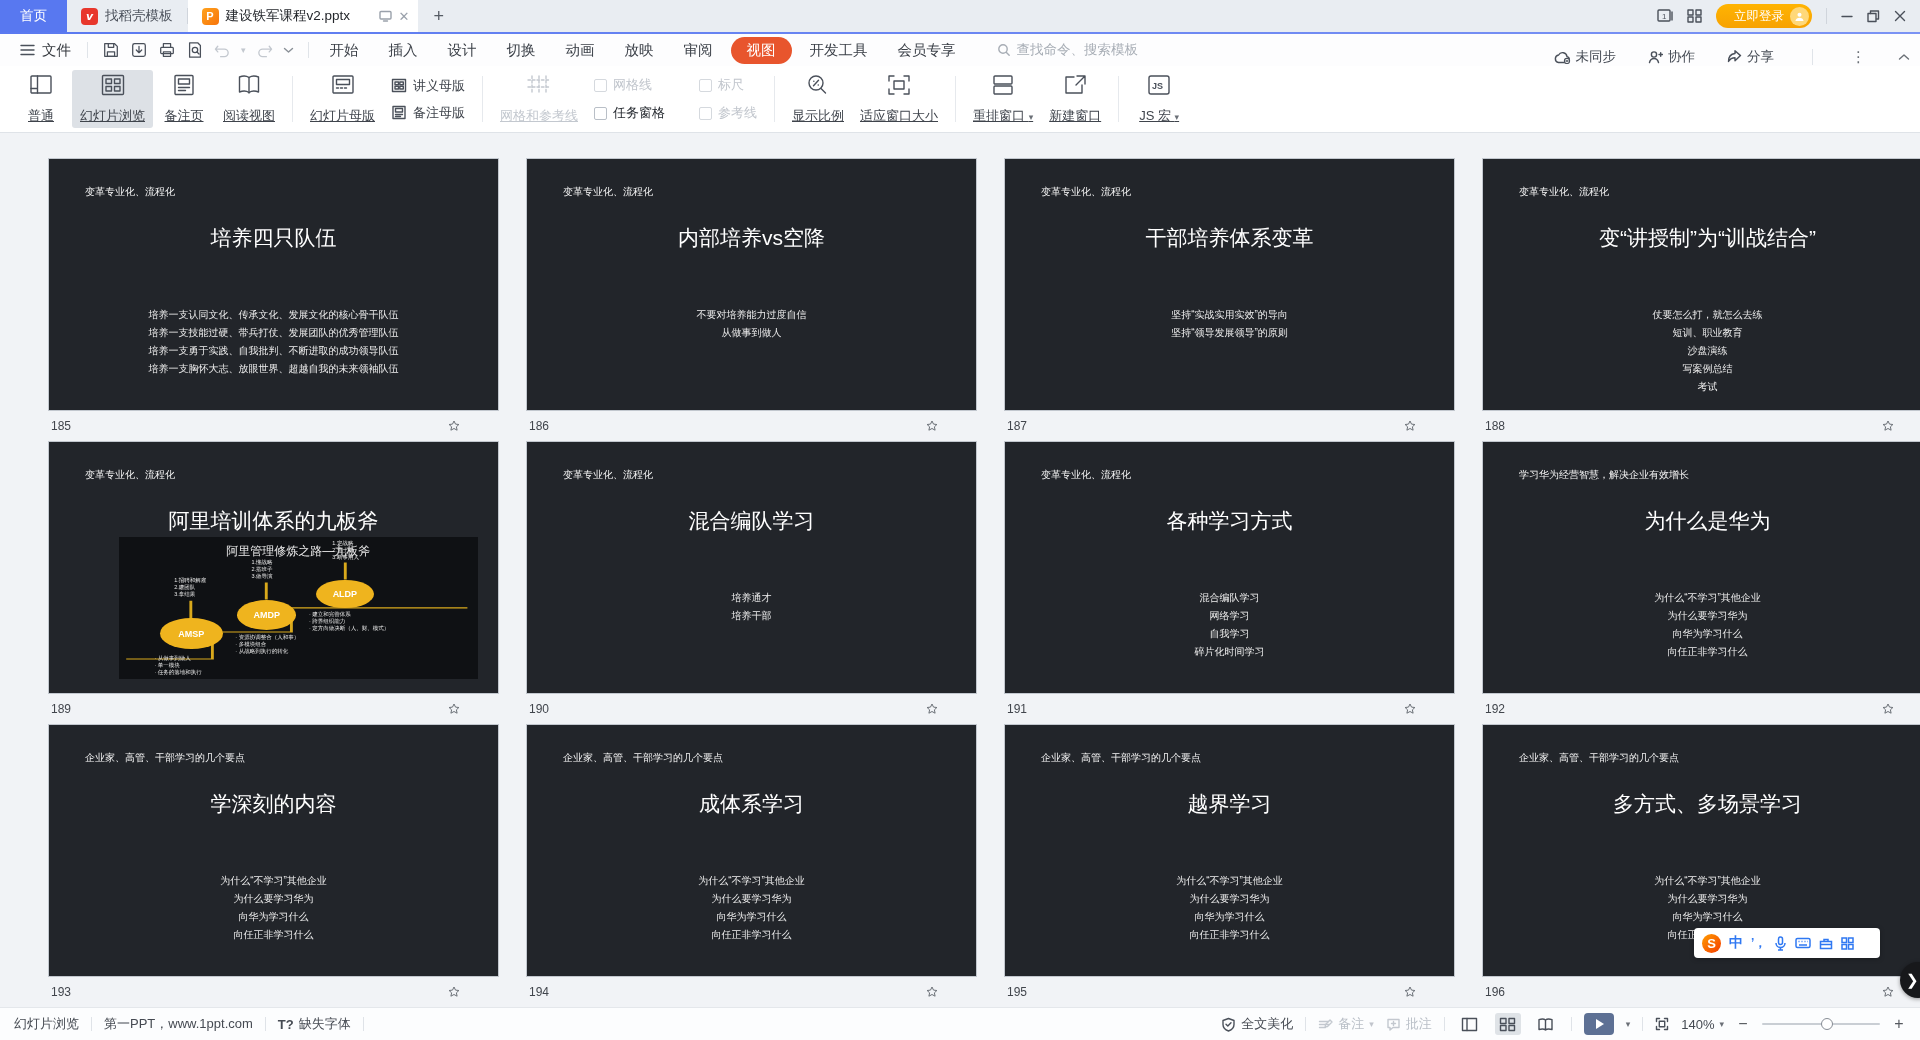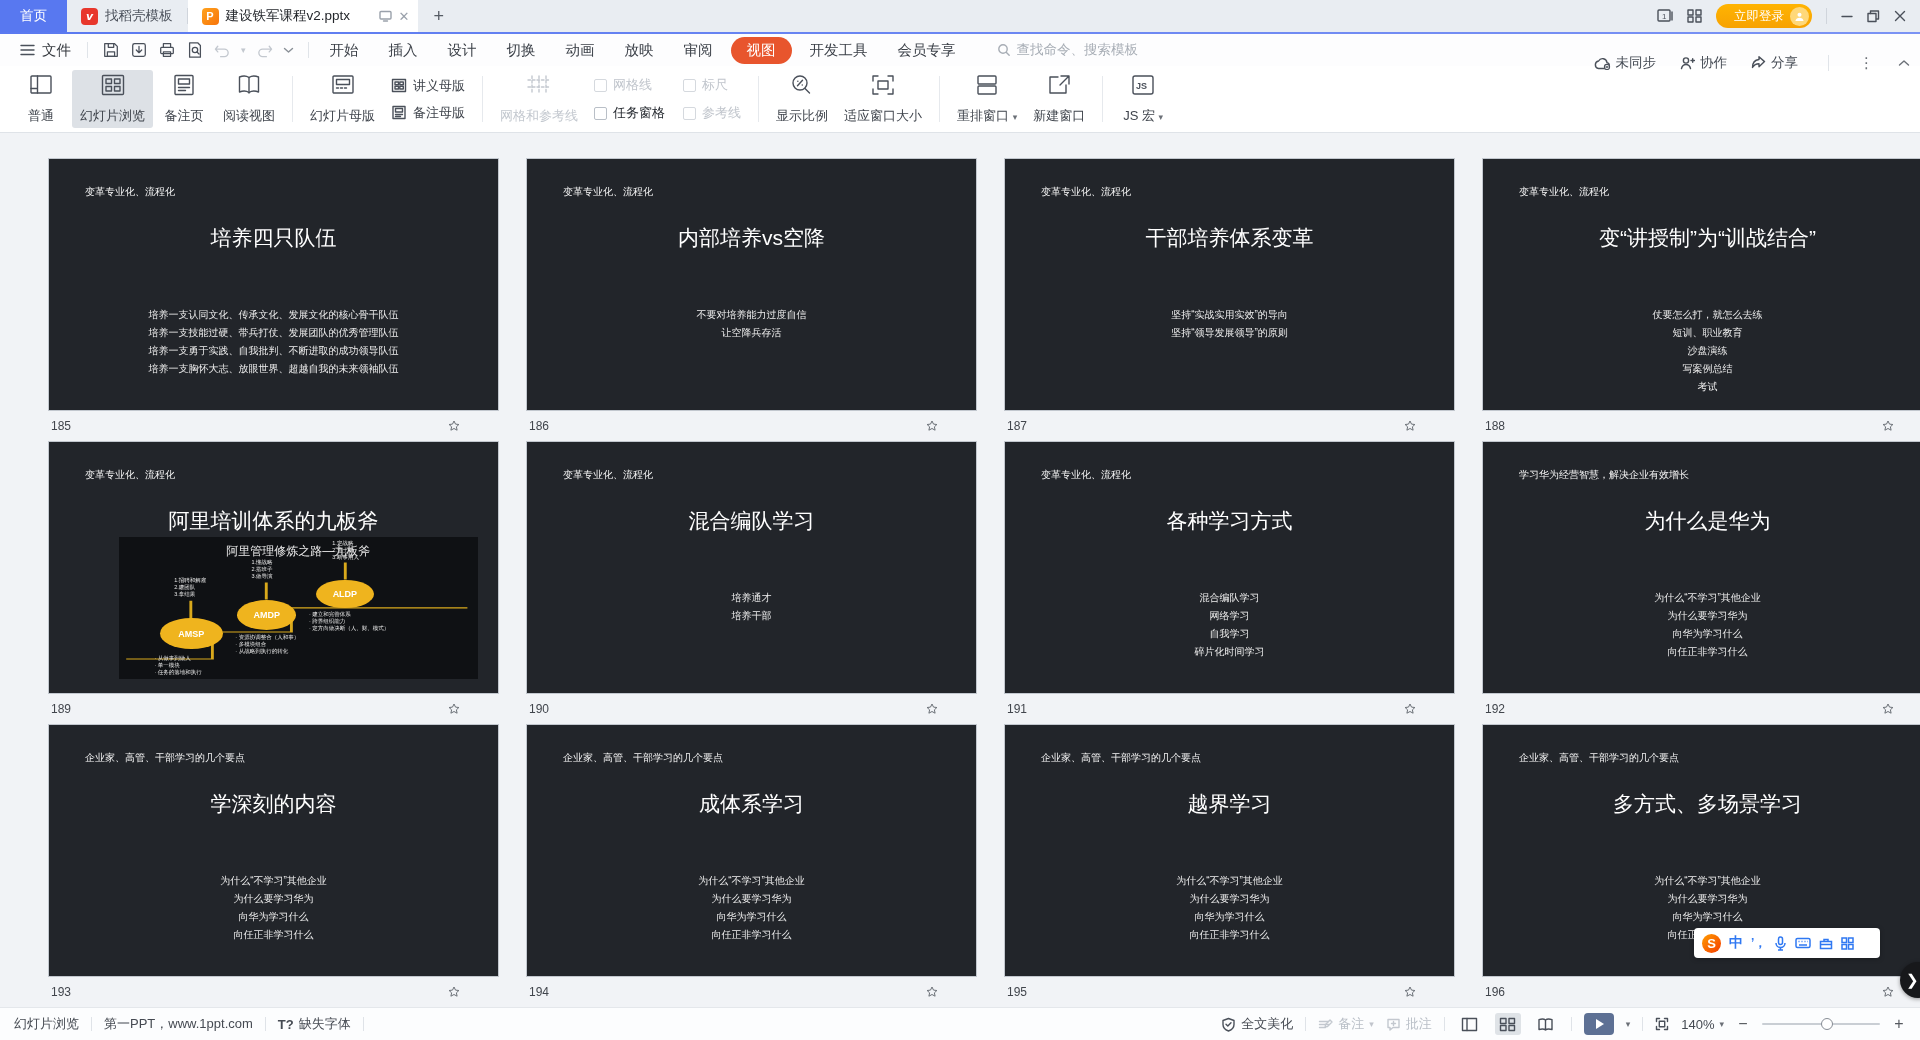--- a/index.html
+++ b/index.html
@@ -24,30 +24,30 @@
   .avatar{width:19px;height:19px;border-radius:50%;background:#ffd879;display:flex;align-items:center;justify-content:center;}
   .bluebar{height:2px;background:linear-gradient(90deg,#5a79f0,#7b93f4);}
   
   .menubar{height:32px;background:#fdfdfe;display:flex;align-items:center;padding:0 10px;position:relative;}
   .filebtn{display:flex;align-items:center;gap:7px;font-size:14.5px;color:#33373d;padding:0 10px;}
   .mb-icons{display:flex;align-items:center;gap:10px;padding:0 8px;}
   .vsep-s{width:1px;height:16px;background:#e0e4e9;margin:0 6px;}
   .menu-item{font-size:14.5px;color:#3b4048;padding:4px 15px;cursor:default;}
   .menu-item.active{background:#e8552d;color:#fff;border-radius:999px;padding:4px 16px;margin:0 3px;}
   .search{display:flex;align-items:center;gap:6px;color:#a7adb5;font-size:13.5px;margin-left:26px;}
-  .mb-right{position:absolute;right:10px;top:13px;height:32px;display:flex;align-items:center;gap:24px;font-size:13.5px;color:#464c55;}
+  .mb-right{position:absolute;right:10px;top:7px;height:32px;display:flex;align-items:center;gap:32px;font-size:13.5px;color:#464c55;}
   .mb-right .itm{display:flex;align-items:center;gap:5px;}
   
   .ribbon{height:67px;background:#fff;border-bottom:1px solid #dfe3e8;display:flex;align-items:center;padding-left:10px;}
-  .rbig{display:flex;flex-direction:column;align-items:center;justify-content:center;gap:10px;min-width:62px;height:58px;padding:0 8px;font-size:13px;color:#3f444c;border-radius:3px;}
+  .rbig{display:flex;flex-direction:column;align-items:center;justify-content:center;gap:10px;min-width:62px;height:58px;padding:0 8px;font-size:13px;color:#3f444c;border-radius:3px;text-decoration:underline;}
   .rbig.active{background:#dde1e6;}
   .rbig.dis{color:#c3c8cf;}
   .rstack{display:flex;flex-direction:column;justify-content:center;gap:9px;padding:0 8px;}
   .rsmall{display:flex;align-items:center;gap:6px;font-size:13px;color:#3f444c;}
-  .rchecks{display:grid;grid-template-columns:auto auto;gap:10px 18px;padding:0 8px;}
+  .rchecks{display:grid;grid-template-columns:auto auto;gap:10px 34px;padding:0 8px;}
   .chk{display:flex;align-items:center;gap:6px;font-size:13px;color:#262a30;}
   .chk.dis{color:#c0c5cc;}
   .box{width:13px;height:13px;border:1px solid #b9bfc7;border-radius:2px;background:#fff;}
   .chk.dis .box{border-color:#d5d9de;}
   .vsep{width:1px;height:46px;background:#e6e9ed;margin:0 9px;}
   .caret{font-size:9px;color:#6b7077;}
   
   .canvas{height:874px;background:#f1f3f6;position:relative;overflow:hidden;}
   .grid{display:grid;grid-template-columns:repeat(4,451px);column-gap:27px;padding:25px 0 0 12px;}
   .cell{width:451px;height:283px;padding-left:36px;}
@@ -415,21 +415,21 @@
       </span>
     </div>
   </div>
 
   <div class="cell">
     <div class="thumb">
       <div class="s-header">变革专业化、流程化</div>
       <div class="s-title">内部培养vs空降</div>
       <div class="s-body">
             <div>不要对培养能力过度自信</div>
-            <div>让空降兵存活</div>
+            <div>从做事到做人</div>
           </div>
     </div>
     <div class="cell-footer">
       <span class="s-num">186</span>
       <span>
         <svg width="12" height="12" viewBox="0 0 12 12">
               <path d="M6 1l1.5 3.1 3.4.4-2.5 2.3.7 3.4L6 8.5 2.9 10.2l.7-3.4L1.1 4.5l3.4-.4z" fill="none" stroke="#6b7077" stroke-width="1"></path>
             </svg>
       </span>
     </div>

